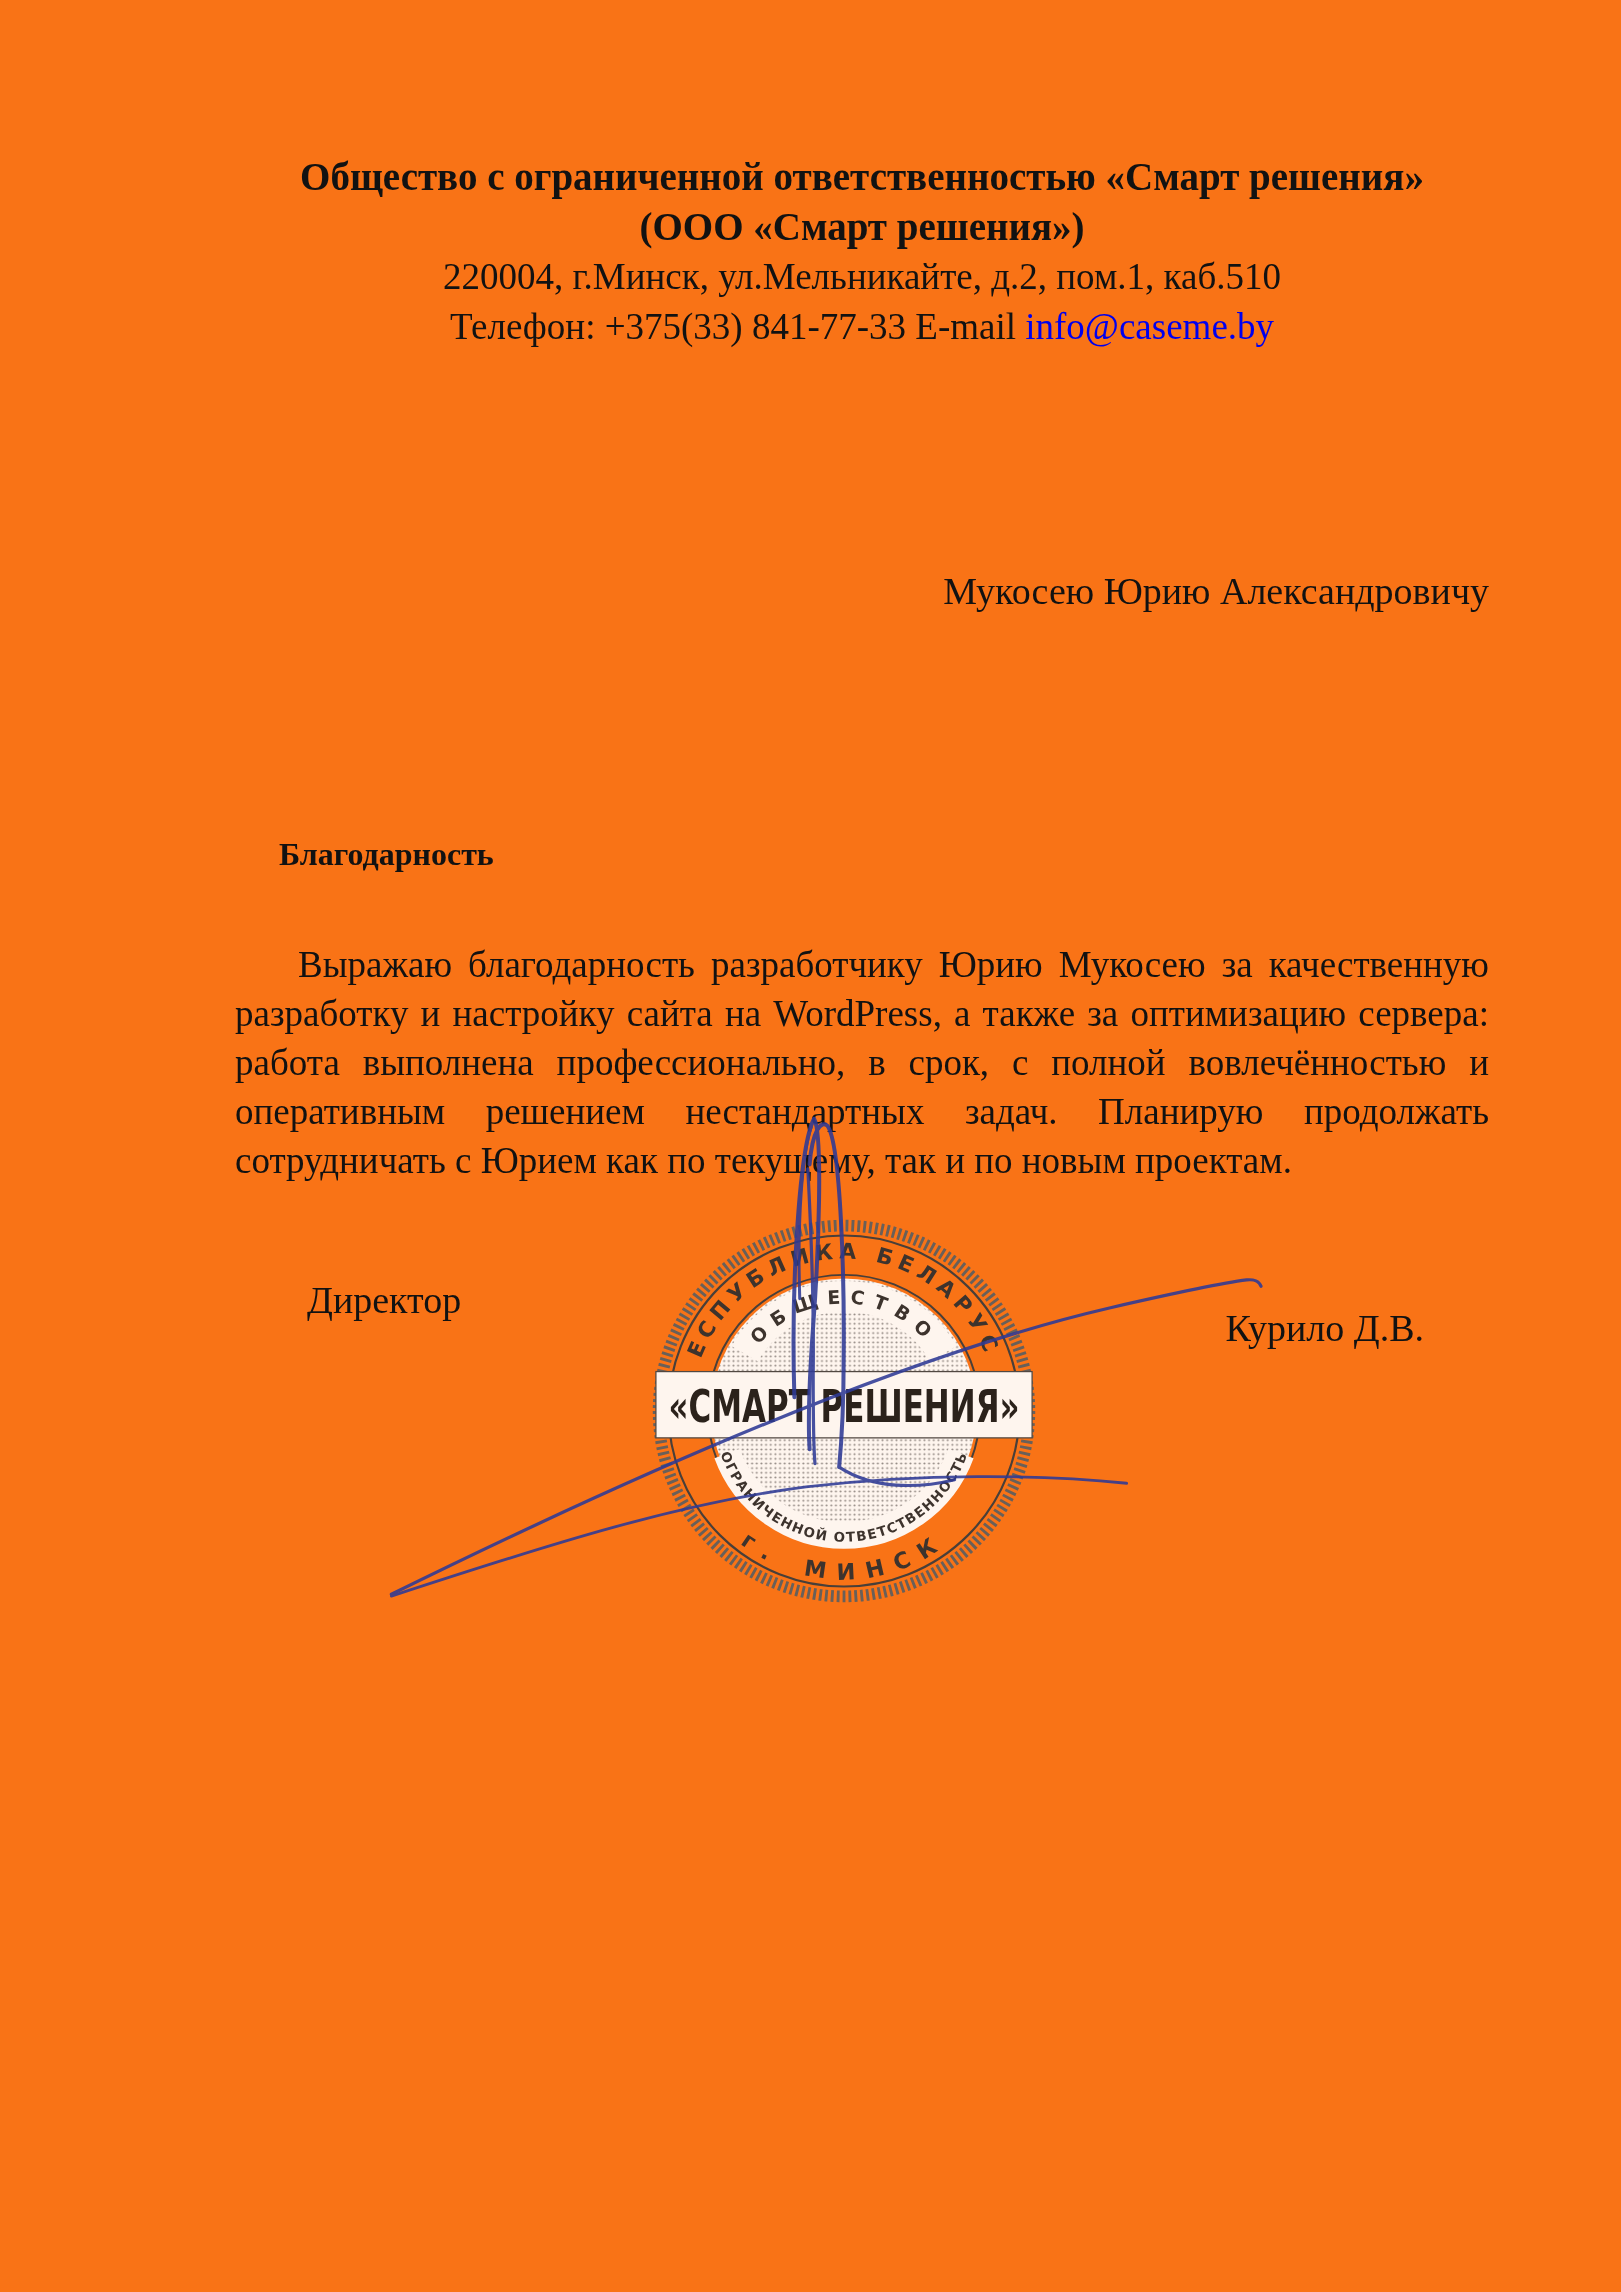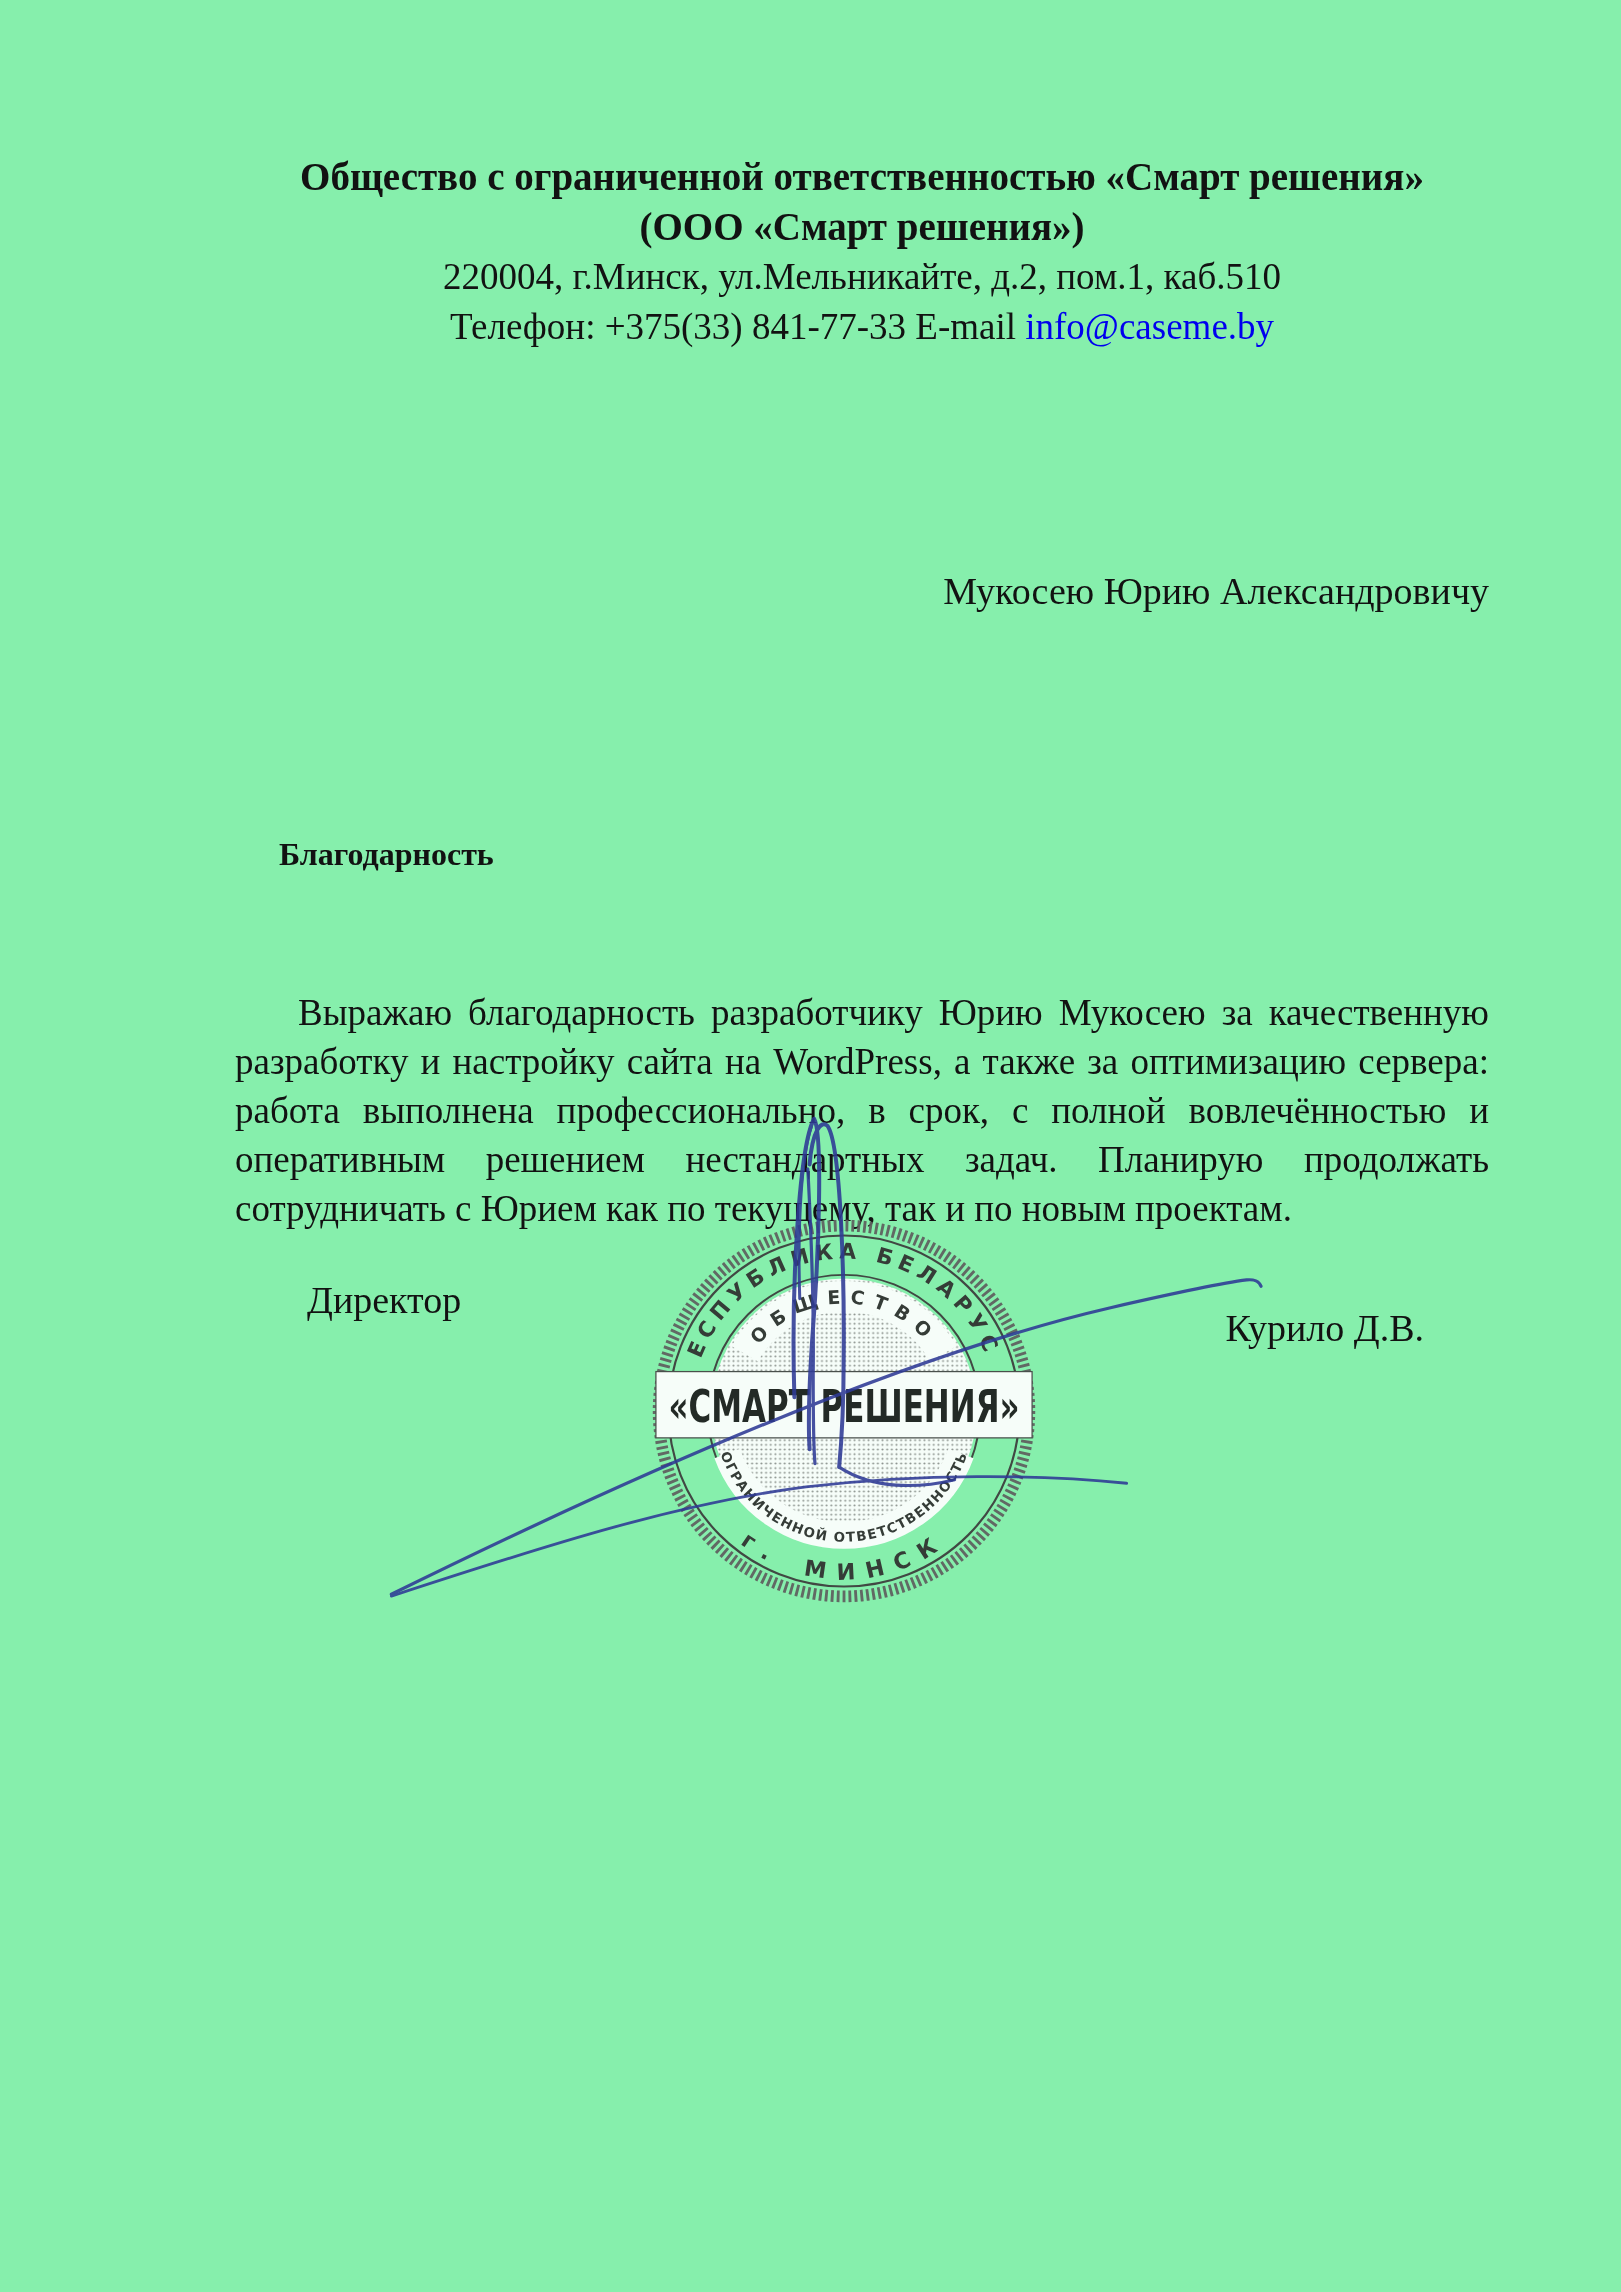--- a/index.html
+++ b/index.html
@@ -1,19 +1,19 @@
 <!DOCTYPE html>
 <html style="font-size:14.3px"><head>
 <meta charset="utf-8">
 <style>
   html,body{margin:0;padding:0;background:#ffffff;}
   .page{
     position:relative;
     width:1621px;height:2293px;
-    background:#86efac;
+    background:#f97316;
     font-family:"Liberation Serif","DejaVu Serif",serif;
     color:#121212;
     overflow:hidden;
   }
   .abs{position:absolute;}
   .header{
     top:152px;left:235px;width:1254px;
     text-align:center;line-height:50px;
     font-size:37px;
   }
@@ -25,21 +25,21 @@
     top:566px;left:235px;width:1254px;
     text-align:right;font-size:38px;line-height:50px;
   }
   .letter-title{
     top:833px;left:279px;width:1164px;
     text-align:left;font-weight:bold;font-size:32px;line-height:43px;
   }
   .body-text{
     top:940px;left:235px;width:1254px;
     font-size:37px;line-height:49px;
-    text-align:justify;text-indent:63px;margin-top:48px;
+    text-align:justify;text-indent:63px;
   }
   .sign-row{
     top:1275px;left:235px;width:1254px;
     font-size:38px;line-height:50px;
   }
   .sign-role{position:absolute;left:72px;top:0;text-align:center;}
   .sign-name{position:absolute;right:65px;top:0;margin-top:28px;}
   .stamp-wrap{
     top:1205px;left:638px;width:412px;height:412px;
     opacity:0.93;

